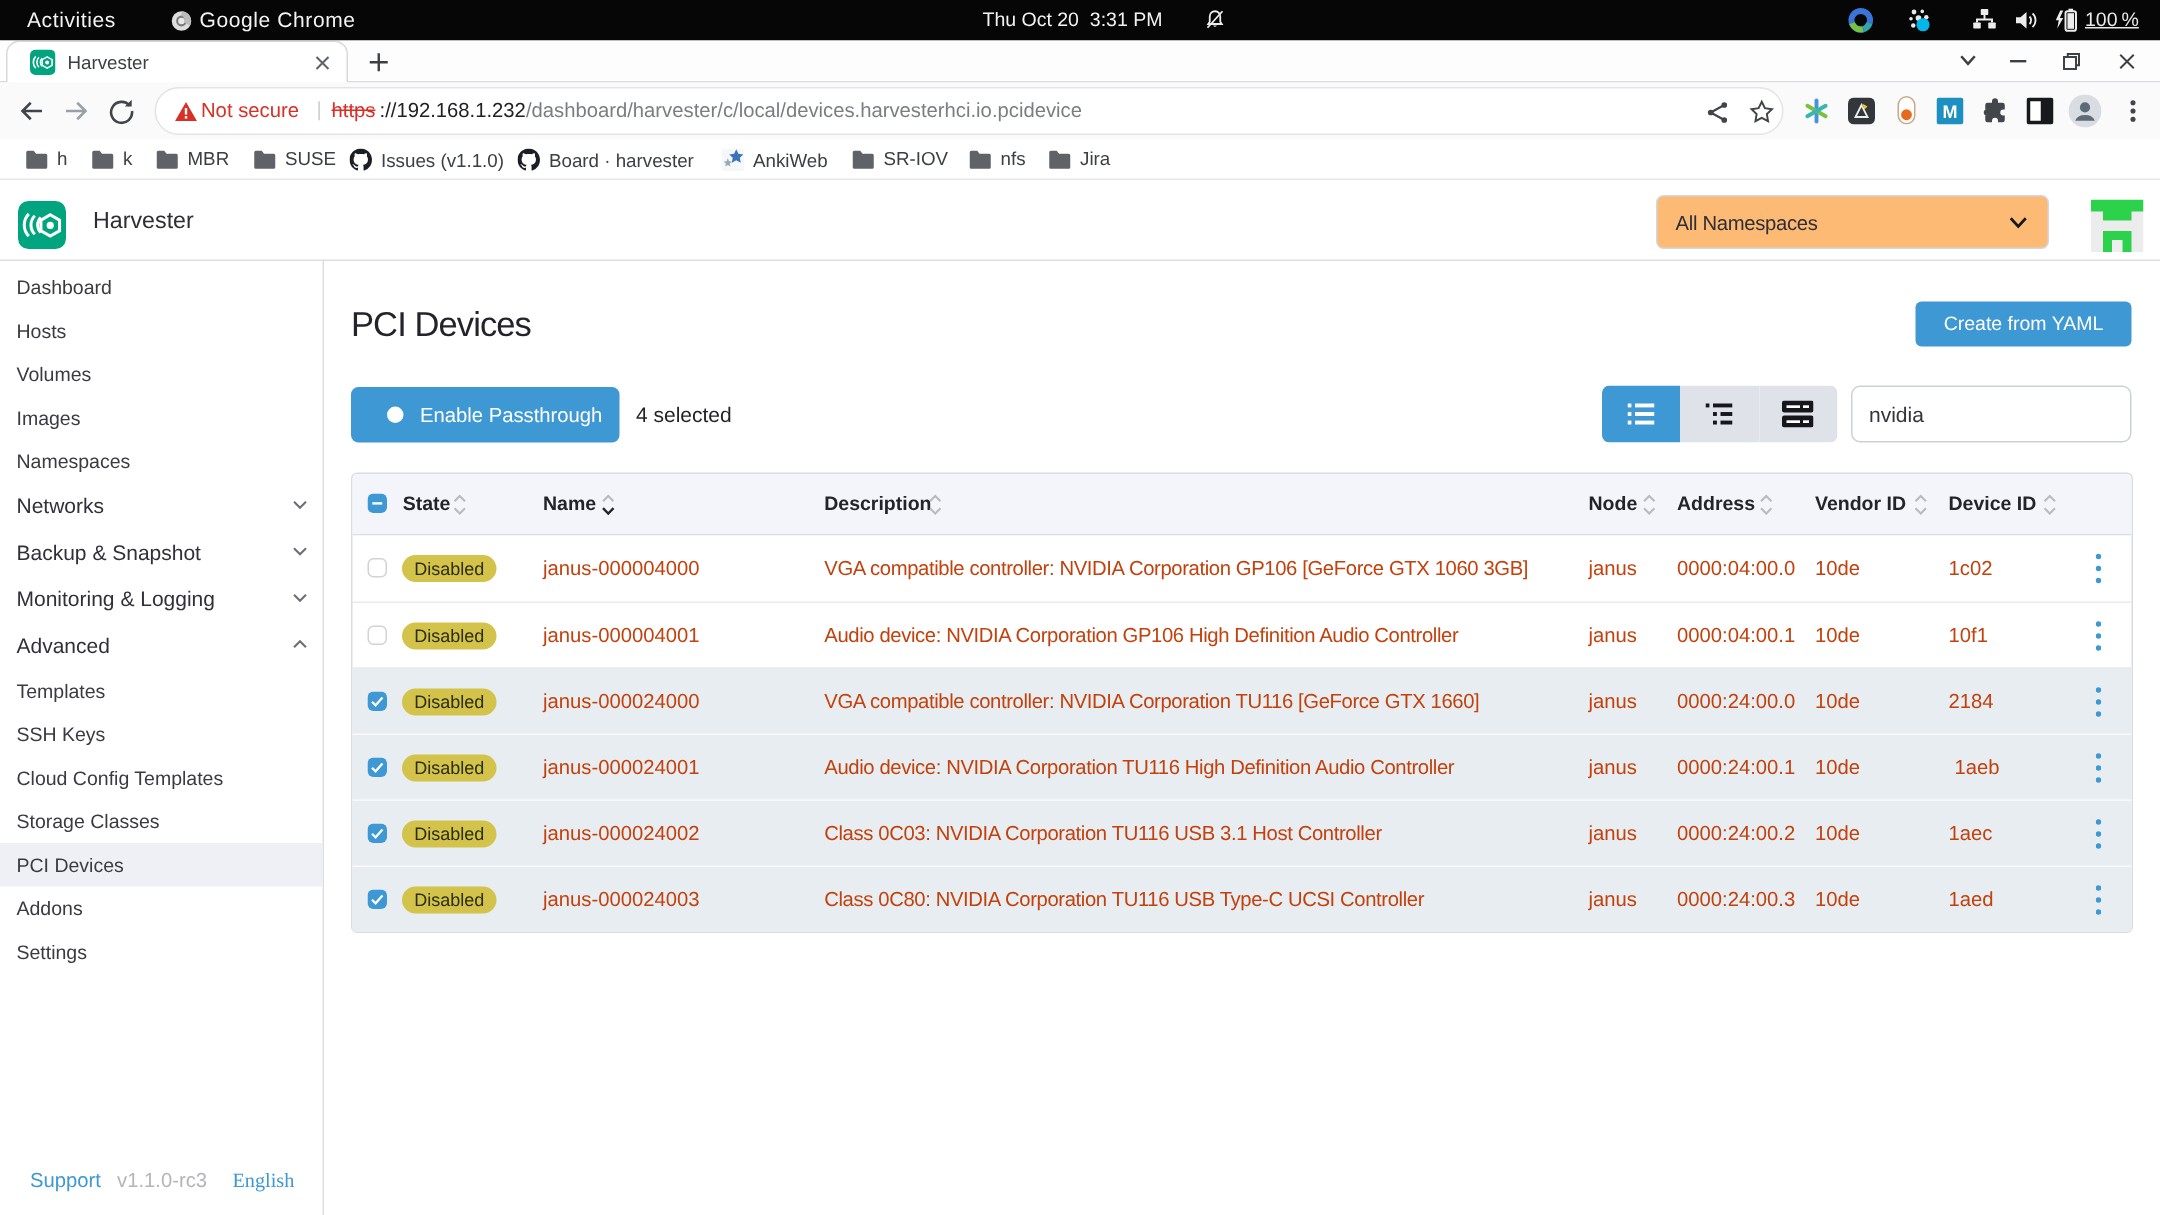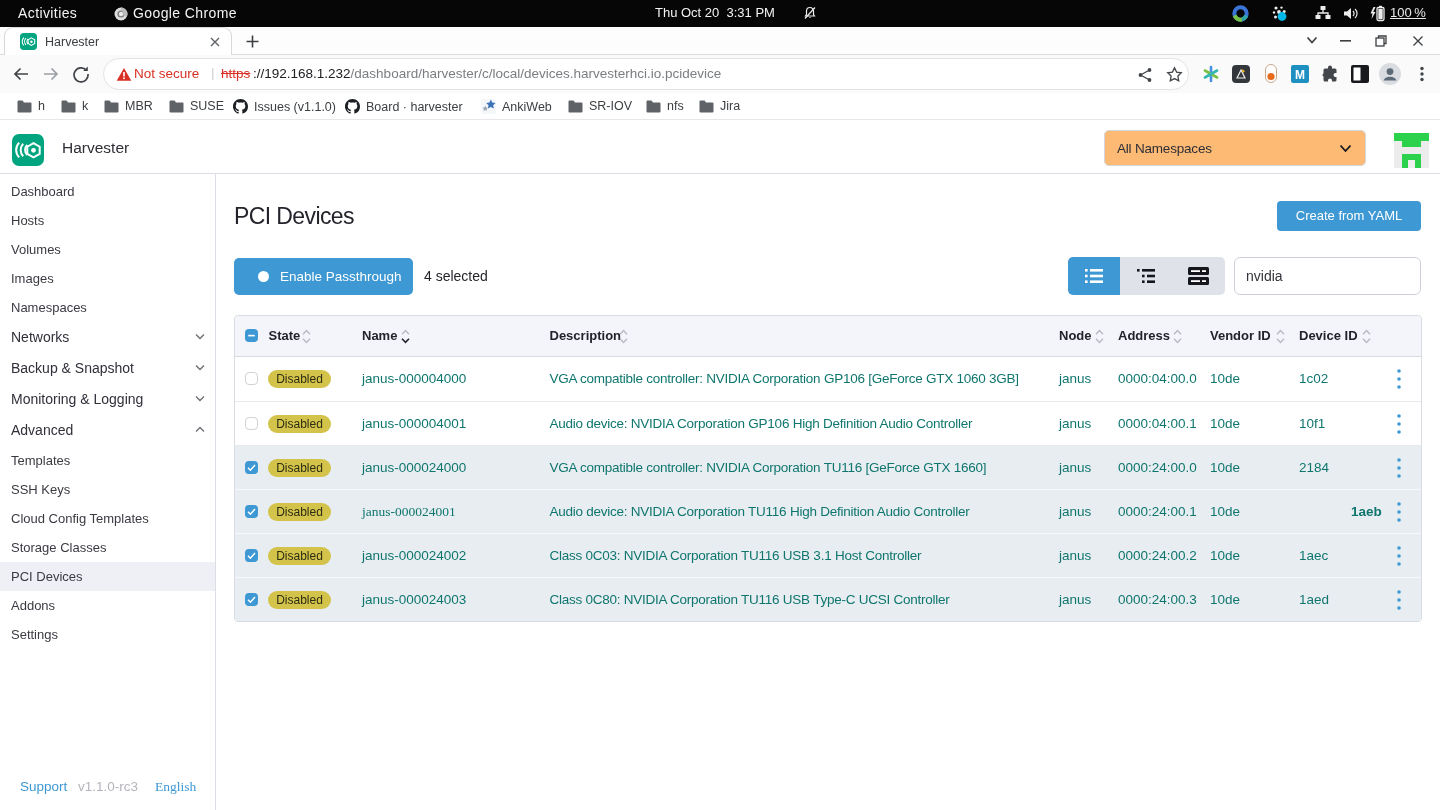--- a/index.html
+++ b/index.html
@@ -46,21 +46,21 @@
 .tog { position:absolute; top:0; width:52.3px; height:38px; background:#e0e2e9; }
 .tog.active { background:#3d98d3; }
 #search { position:absolute; left:1017px; top:83px; width:187px; height:38px; border:1px solid #ccd0d9; border-radius:6px; background:#fff; }
 #search span { position:absolute; left:11px; top:10px; font-size:14px; color:#33333b; }
 
 #table { position:absolute; left:17px; top:141px; width:1188px; height:306px; border:1px solid #dadce4; border-radius:4px; }
 #thead { position:absolute; left:0; top:0; width:1186px; height:41px; background:#f4f5fa; border-bottom:1px solid #dadce4; border-radius:4px 4px 0 0; }
 .th { position:absolute; top:12px; font-size:13px; font-weight:bold; color:#23232b; }
 .row { position:absolute; left:0; width:1186px; height:44px; }
 .row.sel { background:#e8edf1; }
-.cell { position:absolute; top:14px; font-size:13.5px; color:#0f766e; }
+.cell { position:absolute; top:14px; font-size:13.5px; color:#c2410c; }
 .cell.d { letter-spacing:-0.25px; }
 .badge { position:absolute; left:33px; top:13px; width:63px; height:18px; background:#d3c34b; border-radius:9px; color:#2c2d12; font-size:12px; text-align:center; line-height:18px; }
 .cbx { position:absolute; left:10px; top:15px; width:13px; height:13px; border-radius:4px; }
 .cbx.off { background:#fff; border:1px solid #d2d2d8; }
 .dots { position:absolute; left:1162px; top:11px; }
 .sort { position:absolute; top:13px; }
 .sort path { fill:none; stroke:#b9bac3; stroke-width:1.4; }
 .row .cb { position:absolute; left:10px; top:15px; }
 .row.rw { border-top:1px solid #e7e9ee; }
 .row.rs { border-top:1px solid #f6f8fa; }
@@ -495,26 +495,26 @@
             <circle cx="2" cy="19" r="1.8"></circle>
           </g>
         </svg>
     </div>
     <div class="row sel rs" style="top:173px;">
       <svg class="cb" width="13" height="13" viewBox="0 0 13 13">
           <rect width="13" height="13" rx="4" fill="#3d98d3"></rect>
           <path d="M3 6.8 L5.4 9.2 L10 4" stroke="#fff" stroke-width="1.5" fill="none"></path>
         </svg>
         <span class="badge">Disabled</span>
-      <span class="cell" style="left:127px;font-family:Liberation Serif, serif;">janus-000024001</span>
+      <span class="cell" style="left:127px;">janus-000024001</span>
       <span class="cell d" style="left:314.5px;">Audio device: NVIDIA Corporation TU116 High Definition Audio Controller</span>
       <span class="cell" style="left:824px;">janus</span>
         <span class="cell" style="left:883px;">0000:24:00.1</span>
       <span class="cell" style="left:975px;">10de</span>
-        <span class="cell" style="left:1116px;font-weight:bold;">1aeb</span>
+        <span class="cell" style="left:1068px;">1aeb</span>
       <svg class="dots" width="4" height="22" viewBox="0 0 4 22">
           <g fill="#3d98d3">
             <circle cx="2" cy="3" r="1.8"></circle>
             <circle cx="2" cy="11" r="1.8"></circle>
             <circle cx="2" cy="19" r="1.8"></circle>
           </g>
         </svg>
     </div>
     <div class="row sel rs" style="top:217px;">
       <svg class="cb" width="13" height="13" viewBox="0 0 13 13">

